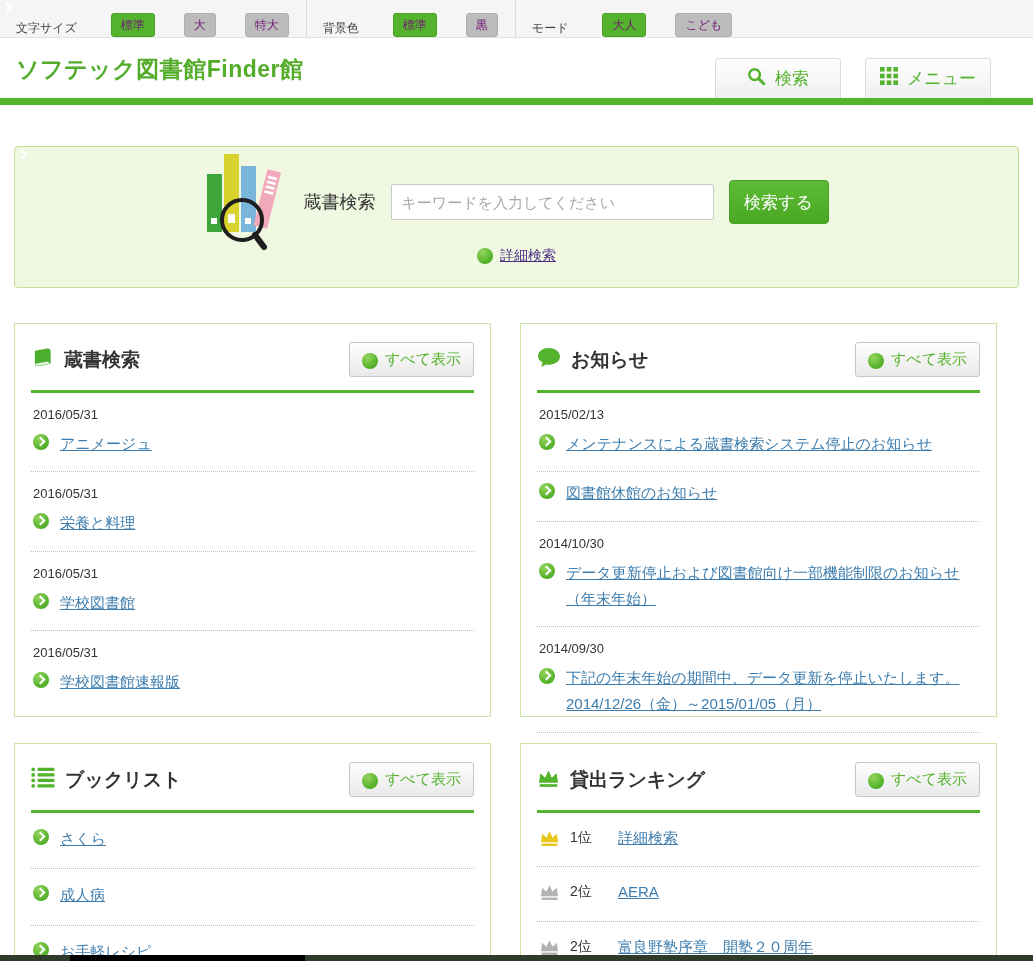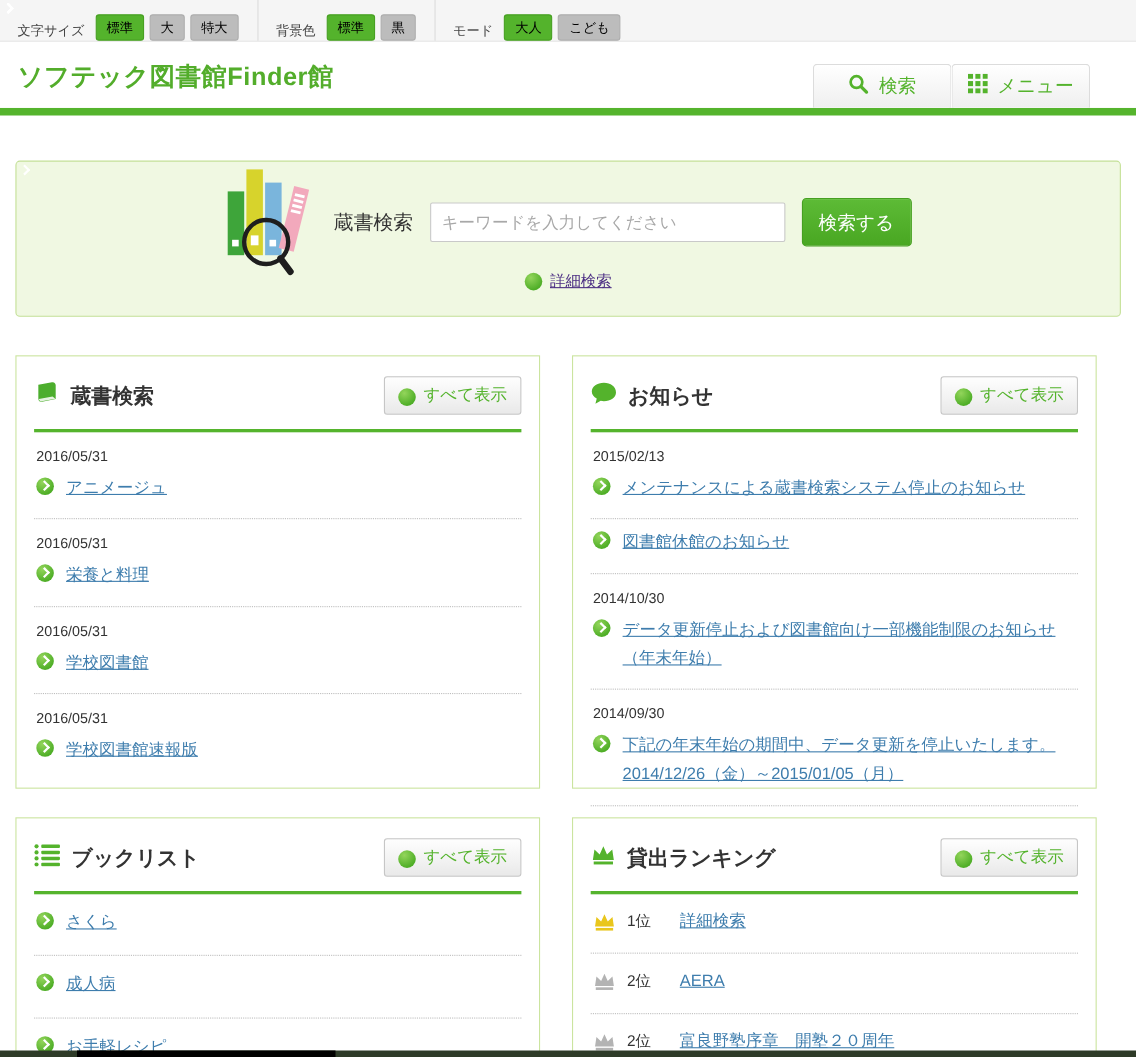--- a/index.html
+++ b/index.html
@@ -11,35 +11,35 @@
     color:#333;
   }
 
   
   .topbar {
     height:38px; background:#f5f5f5; border-bottom:1px solid #e3e3e3;
     display:flex; align-items:flex-end; padding-left:16px;
   }
   .tb-label { font-size:12px; color:#444; margin-right:10px; white-space:nowrap; }
   .tb-btn {
-    font-size:12px; color:#000000; padding:4px 9px; margin-right:5px;
+    font-size:12px; color:#701a75; padding:4px 9px; margin-right:5px;
     border-radius:3px; border:1px solid transparent; cursor:pointer;
-    font-family:inherit; line-height:1.2;
+    font-family:inherit; line-height:1.2;margin-left:24px;
   }
   .tb-btn.active   { background:#54b32c; border-color:#47a022; }
   .tb-btn.inactive { background:#bcbcbc; border-color:#aeaeae; }
   .tb-sep { width:1px; align-self:stretch; background:#dcdcdc; margin:0 16px 0 12px; }
 
   
   .site-header { height:60px; position:relative; background:#fff; }
   .site-title {
     margin:0; position:absolute; left:16px; top:0; line-height:62px;
     font-size:23px; font-weight:bold; color:#53ad2b; letter-spacing:0.5px;
   }
-  .header-tabs { position:absolute; right:42px; bottom:0; display:flex; gap:0; }
+  .header-tabs { position:absolute; right:42px; bottom:0; display:flex; gap:24px; }
   .header-tab {
     width:126px; height:40px;
     background:linear-gradient(#ffffff,#efefef);
     border:1px solid #dcdcdc; border-bottom:none; border-radius:4px 4px 0 0;
     display:flex; align-items:center; justify-content:center; gap:9px;
     font-size:17px; color:#54b32c; cursor:pointer; font-family:inherit;
   }
   .green-bar { height:7px; background:#55b42d; }
 
   

